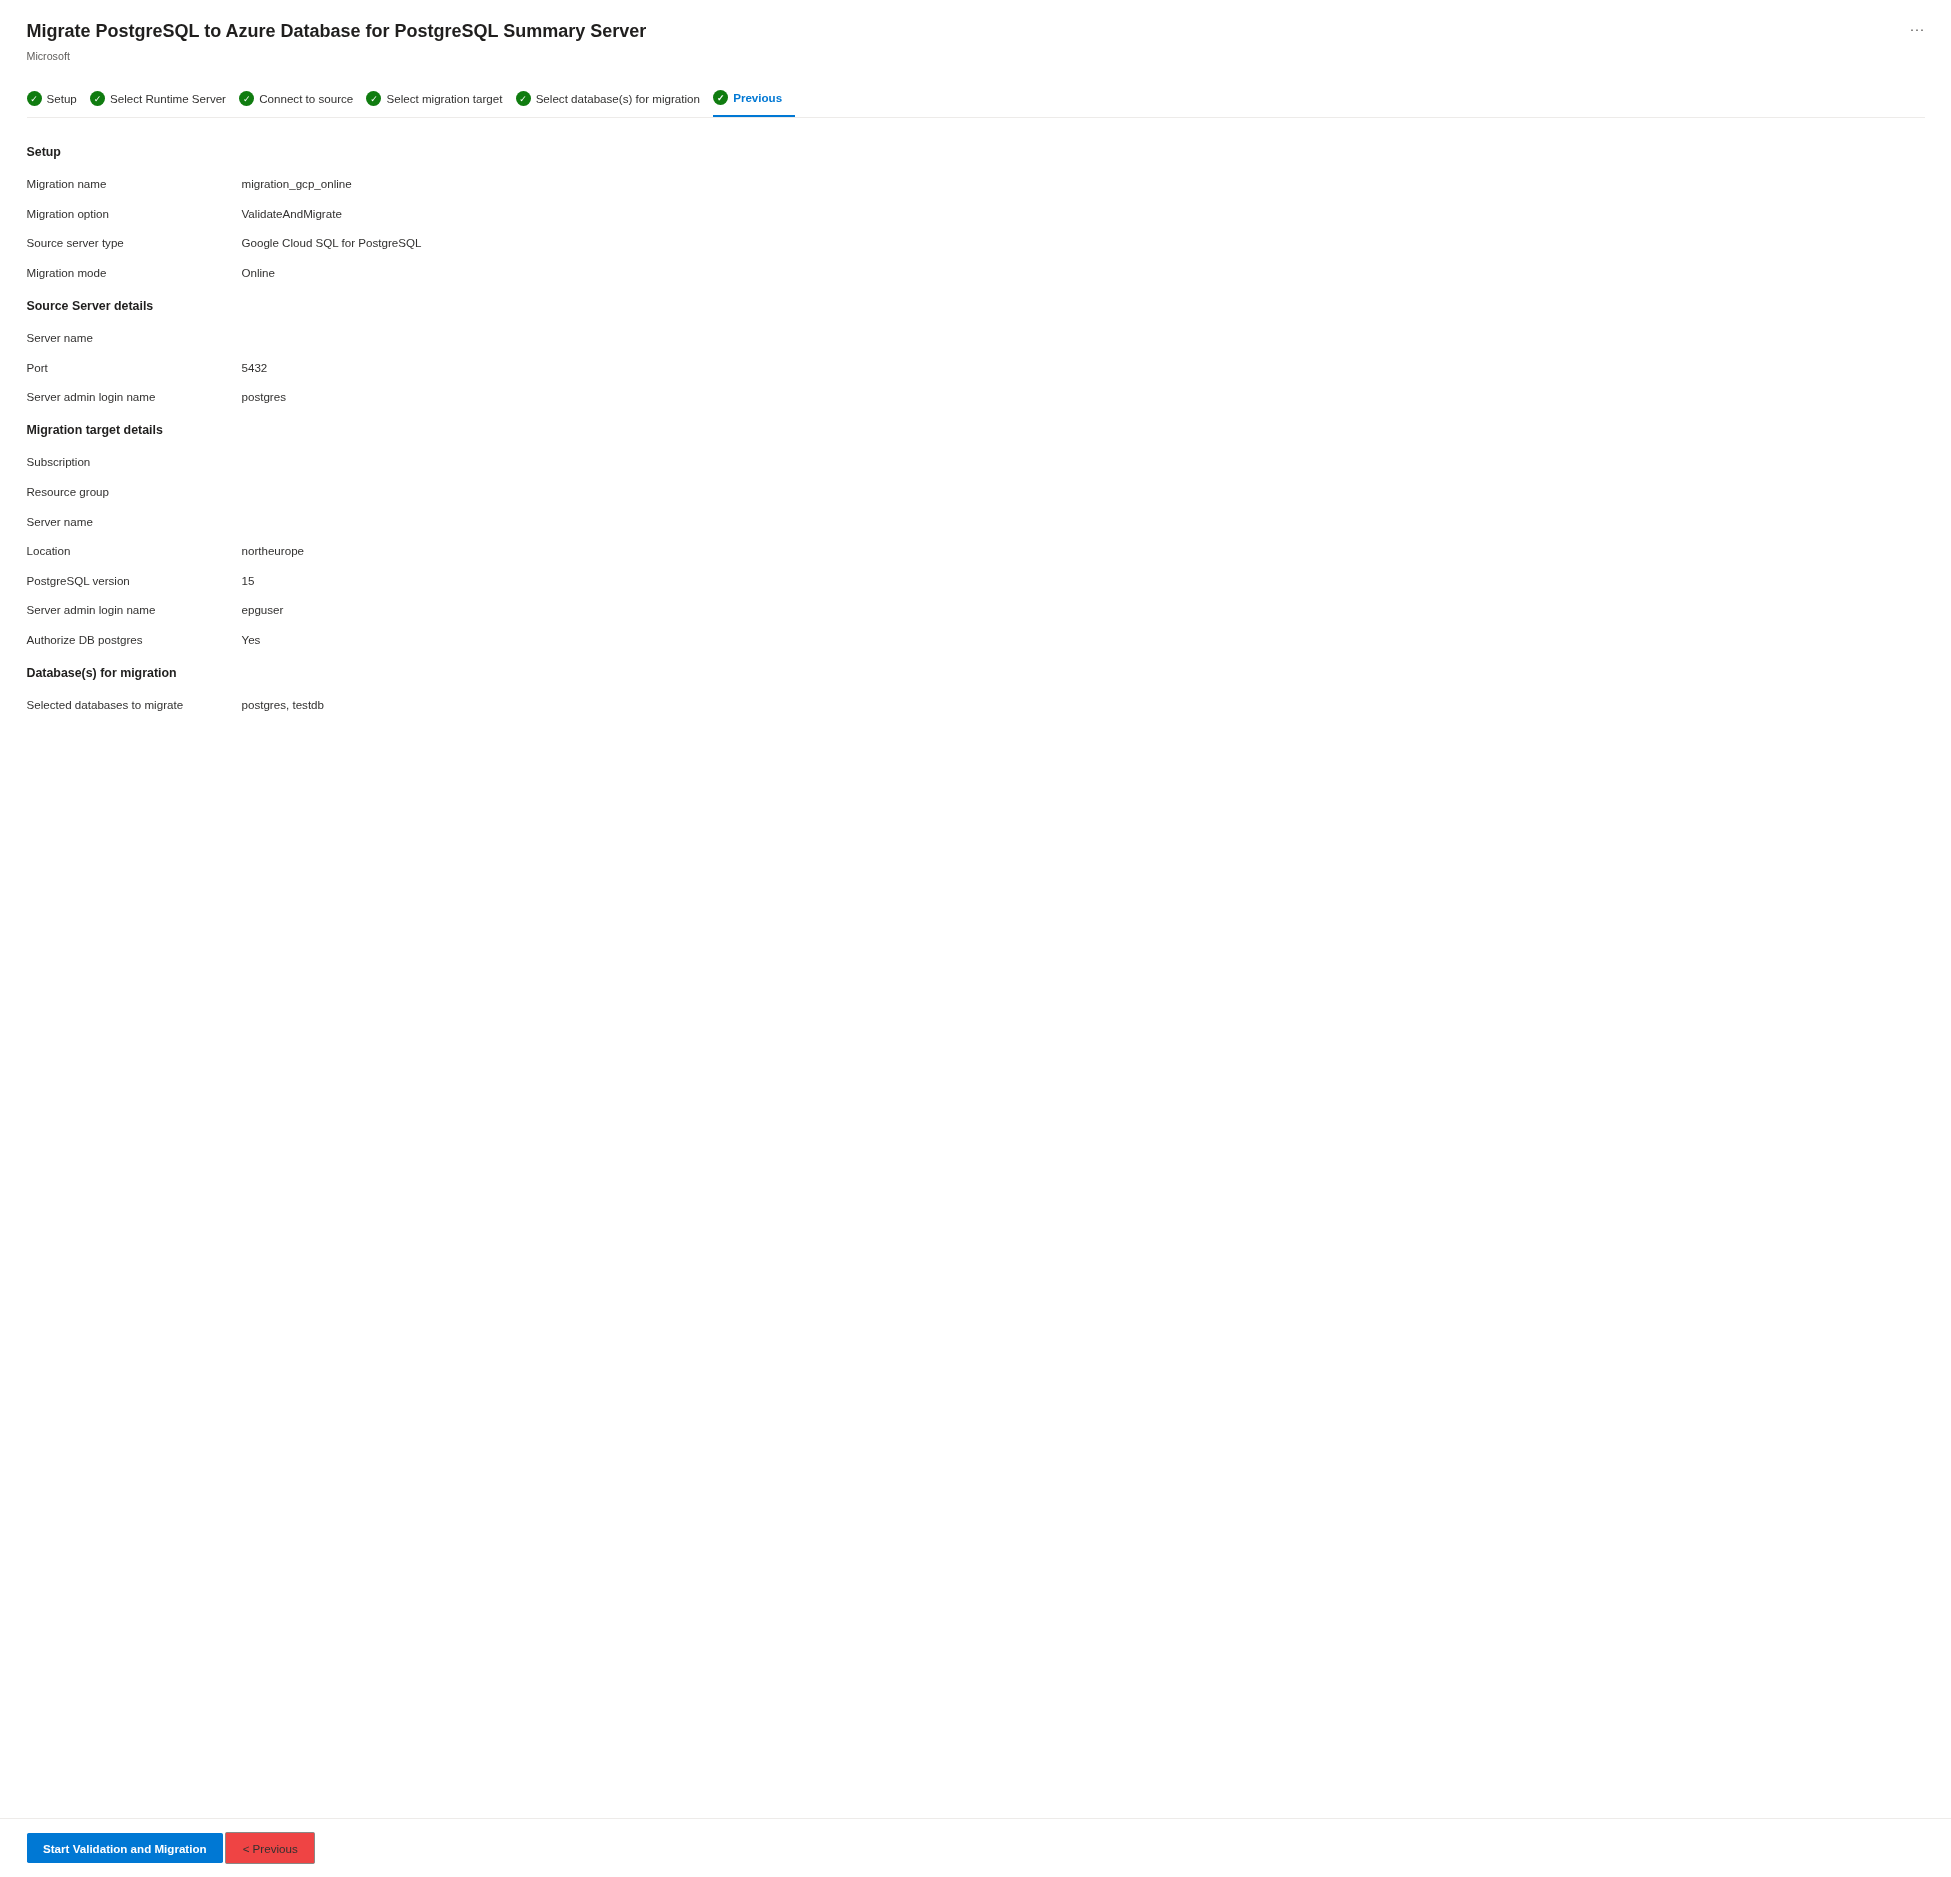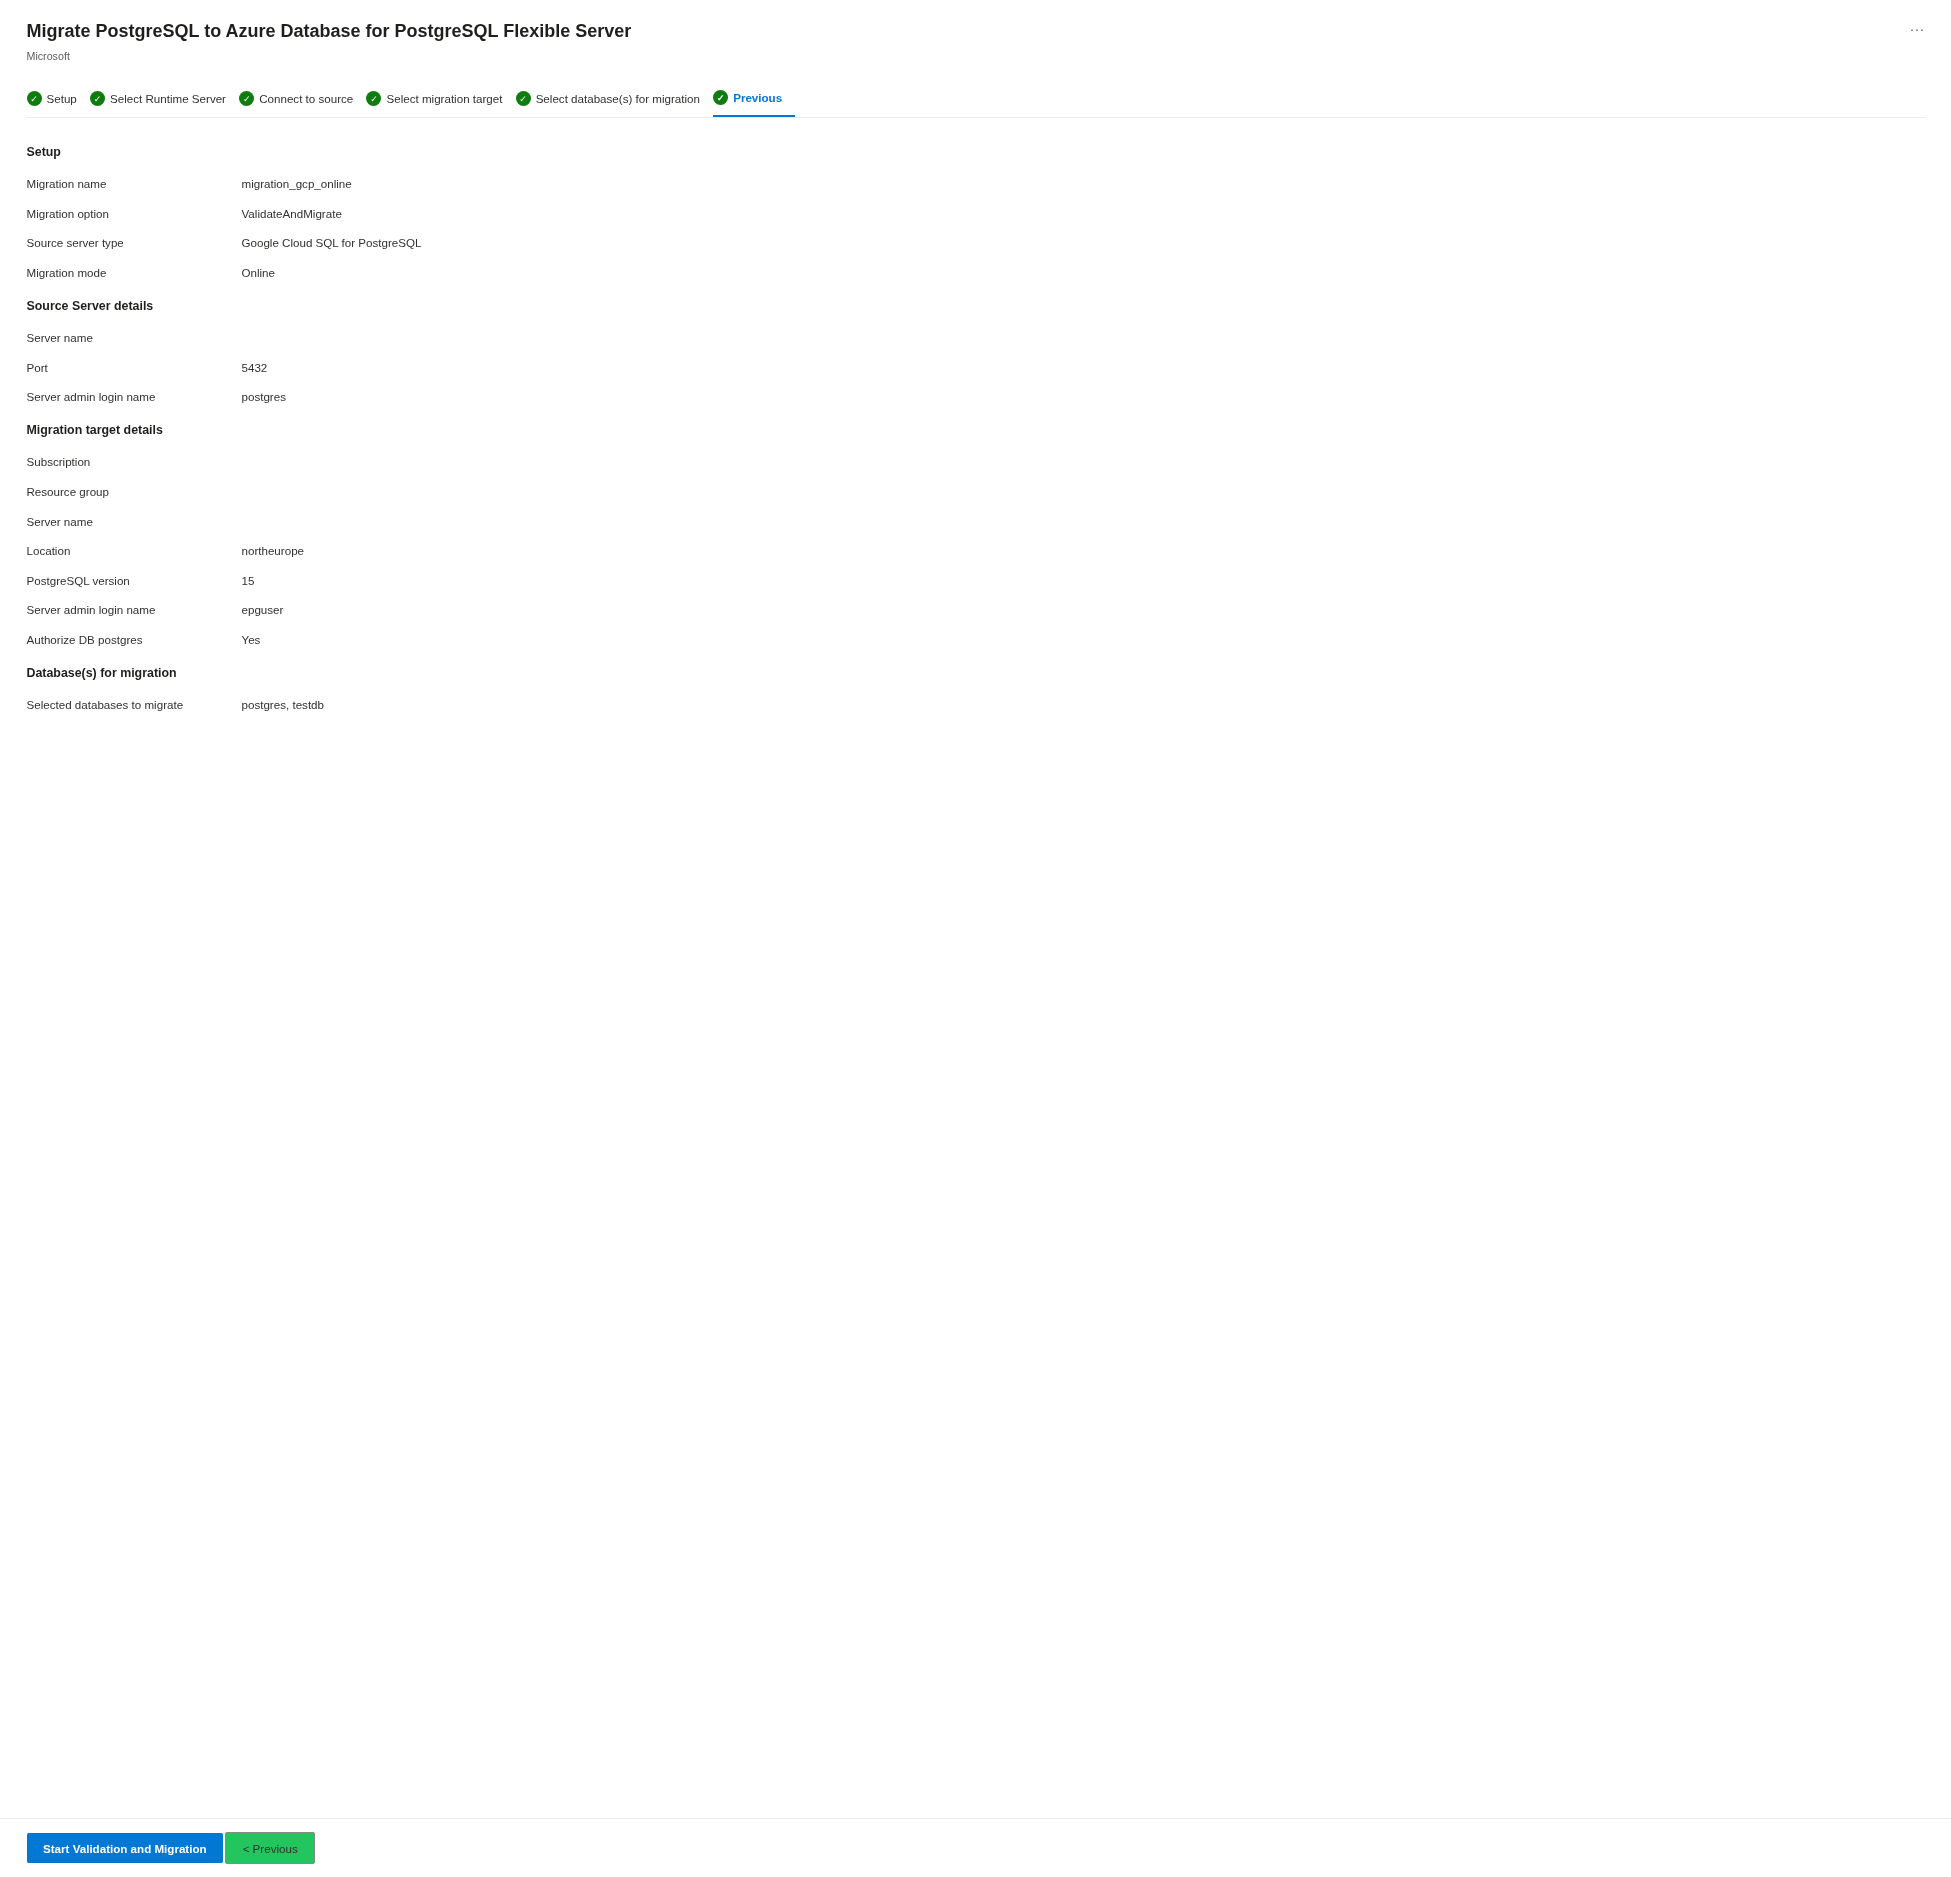--- a/index.html
+++ b/index.html
@@ -118,34 +118,34 @@
       background: #0078d4;
       color: #fff;
       border: none;
       padding: 8.3px 16.5px;
       font-size: 11.6px;
       font-weight: 600;
       cursor: pointer;
       border-radius: 1.7px;
     }
     .btn-secondary {
-      background: #22c55e;
+      background: #ef4444;
       color: #323130;
       border: 0.8px solid #8a8886;
       padding: 8.3px 16.5px;
       font-size: 11.6px;
       cursor: pointer;
       border-radius: 1.7px;
     }
   </style>
 </head>
 <body>
 
 <div style="display:flex; align-items:flex-start; justify-content:space-between; margin-bottom:3.3px;">
-  <h1 class="page-title">Migrate PostgreSQL to Azure Database for PostgreSQL Flexible Server</h1>
+  <h1 class="page-title">Migrate PostgreSQL to Azure Database for PostgreSQL Summary Server</h1>
   <span class="ellipsis-btn">···</span>
 </div>
 <div class="page-subtitle">Microsoft</div>
 
 <nav class="wizard-steps">
   <div class="wizard-step">
     <span class="check-icon">✓</span>
     <span>Setup</span>
   </div>
   <div class="wizard-step">

